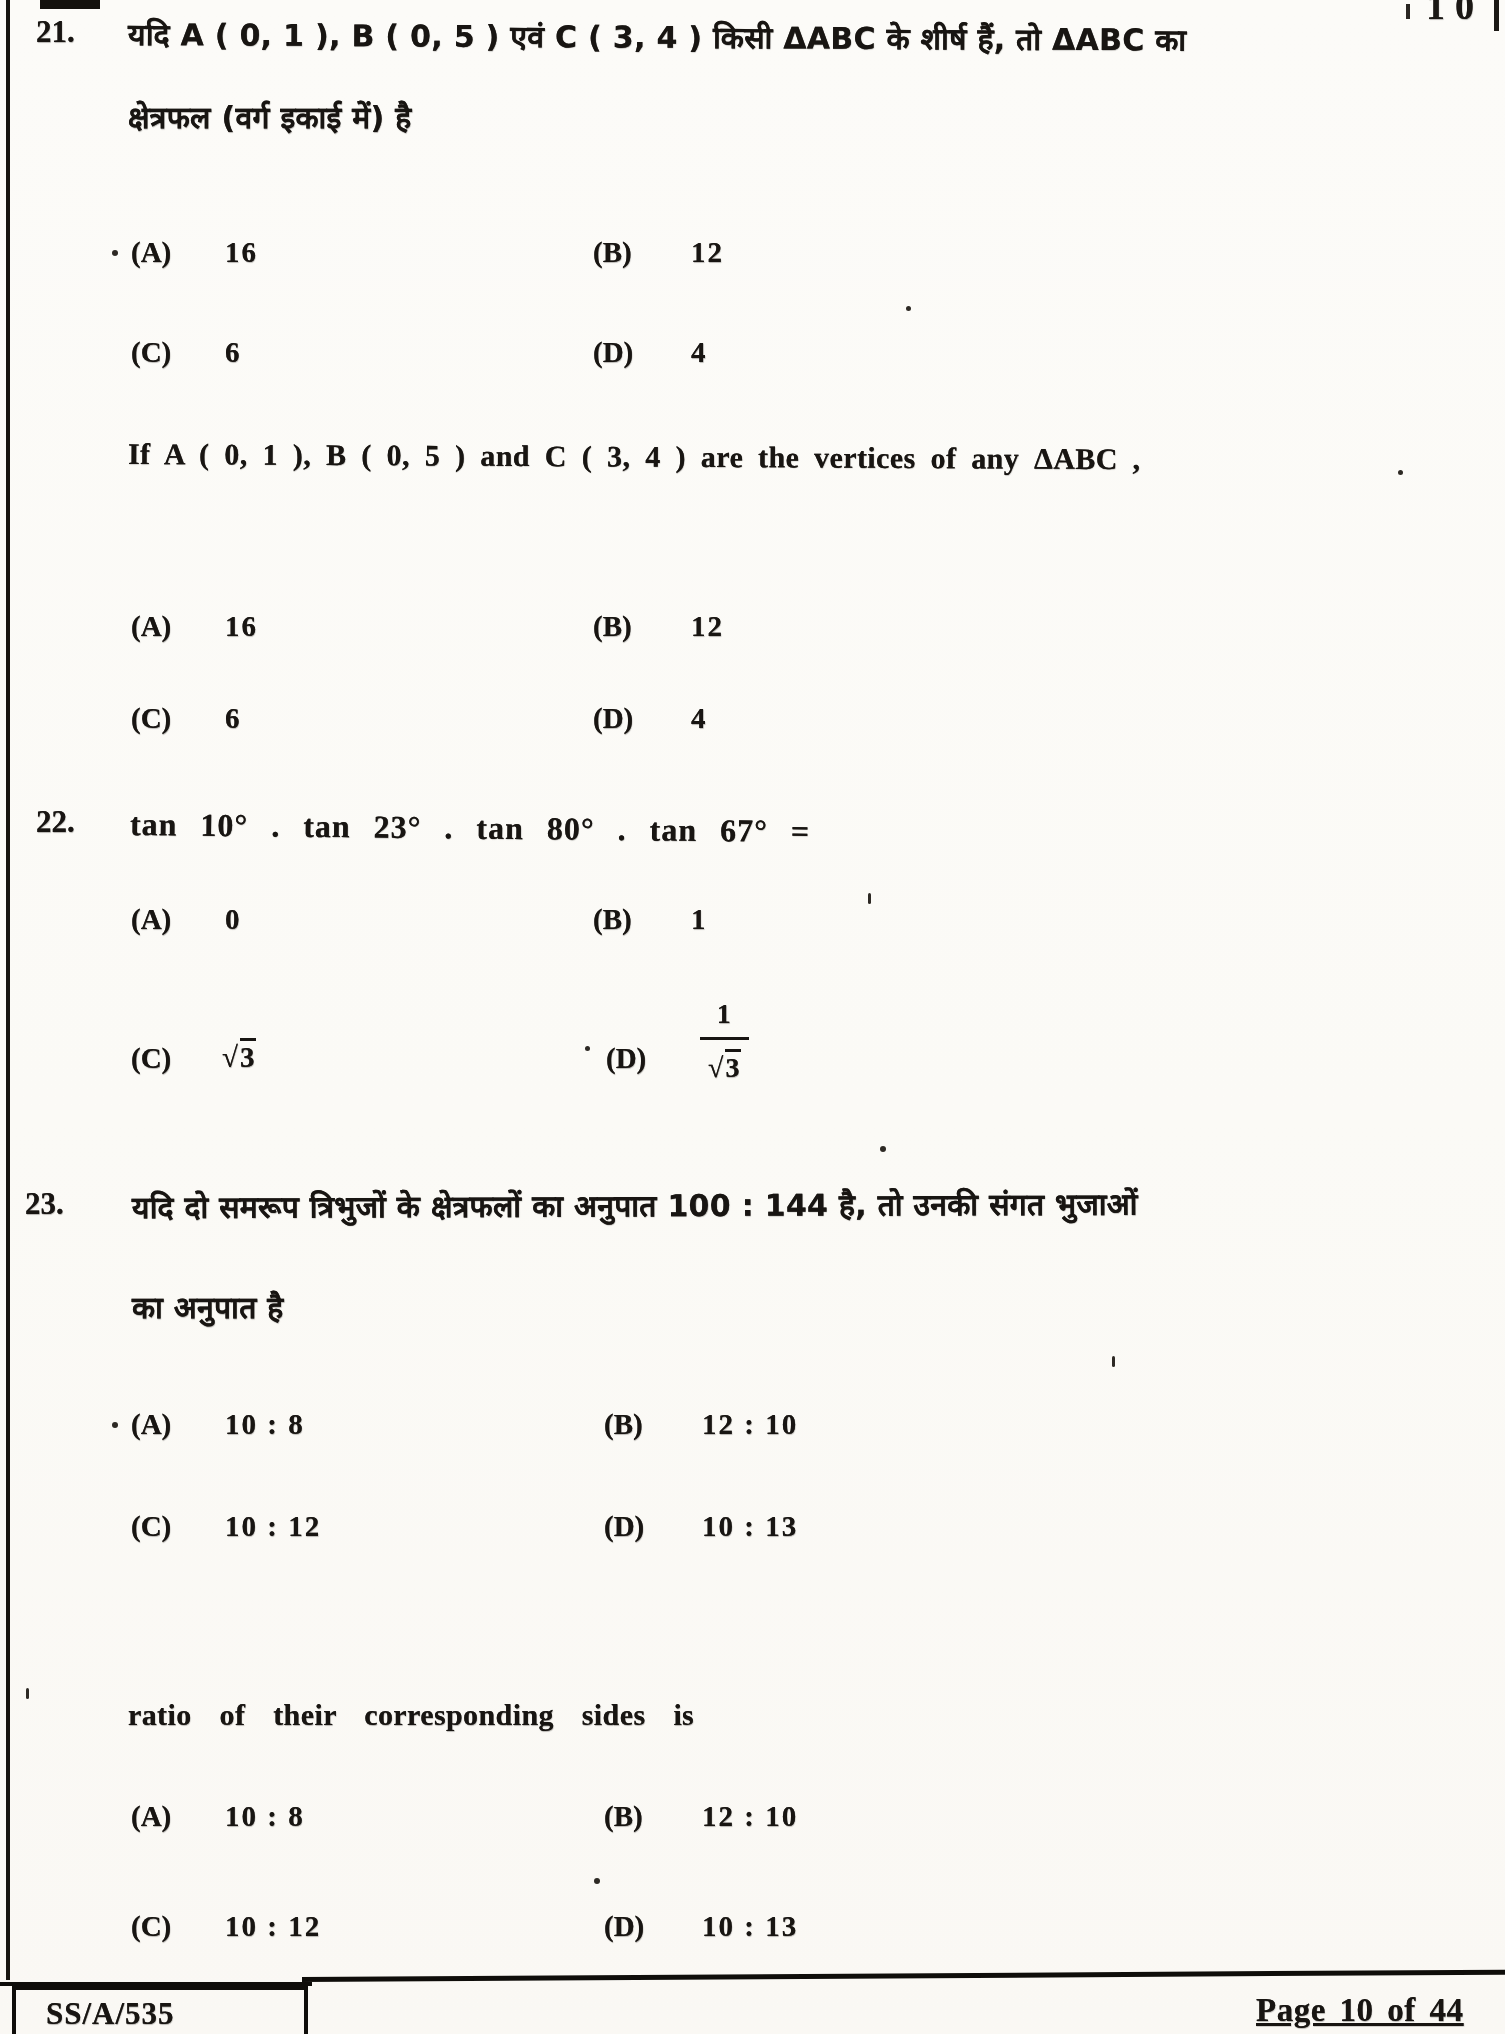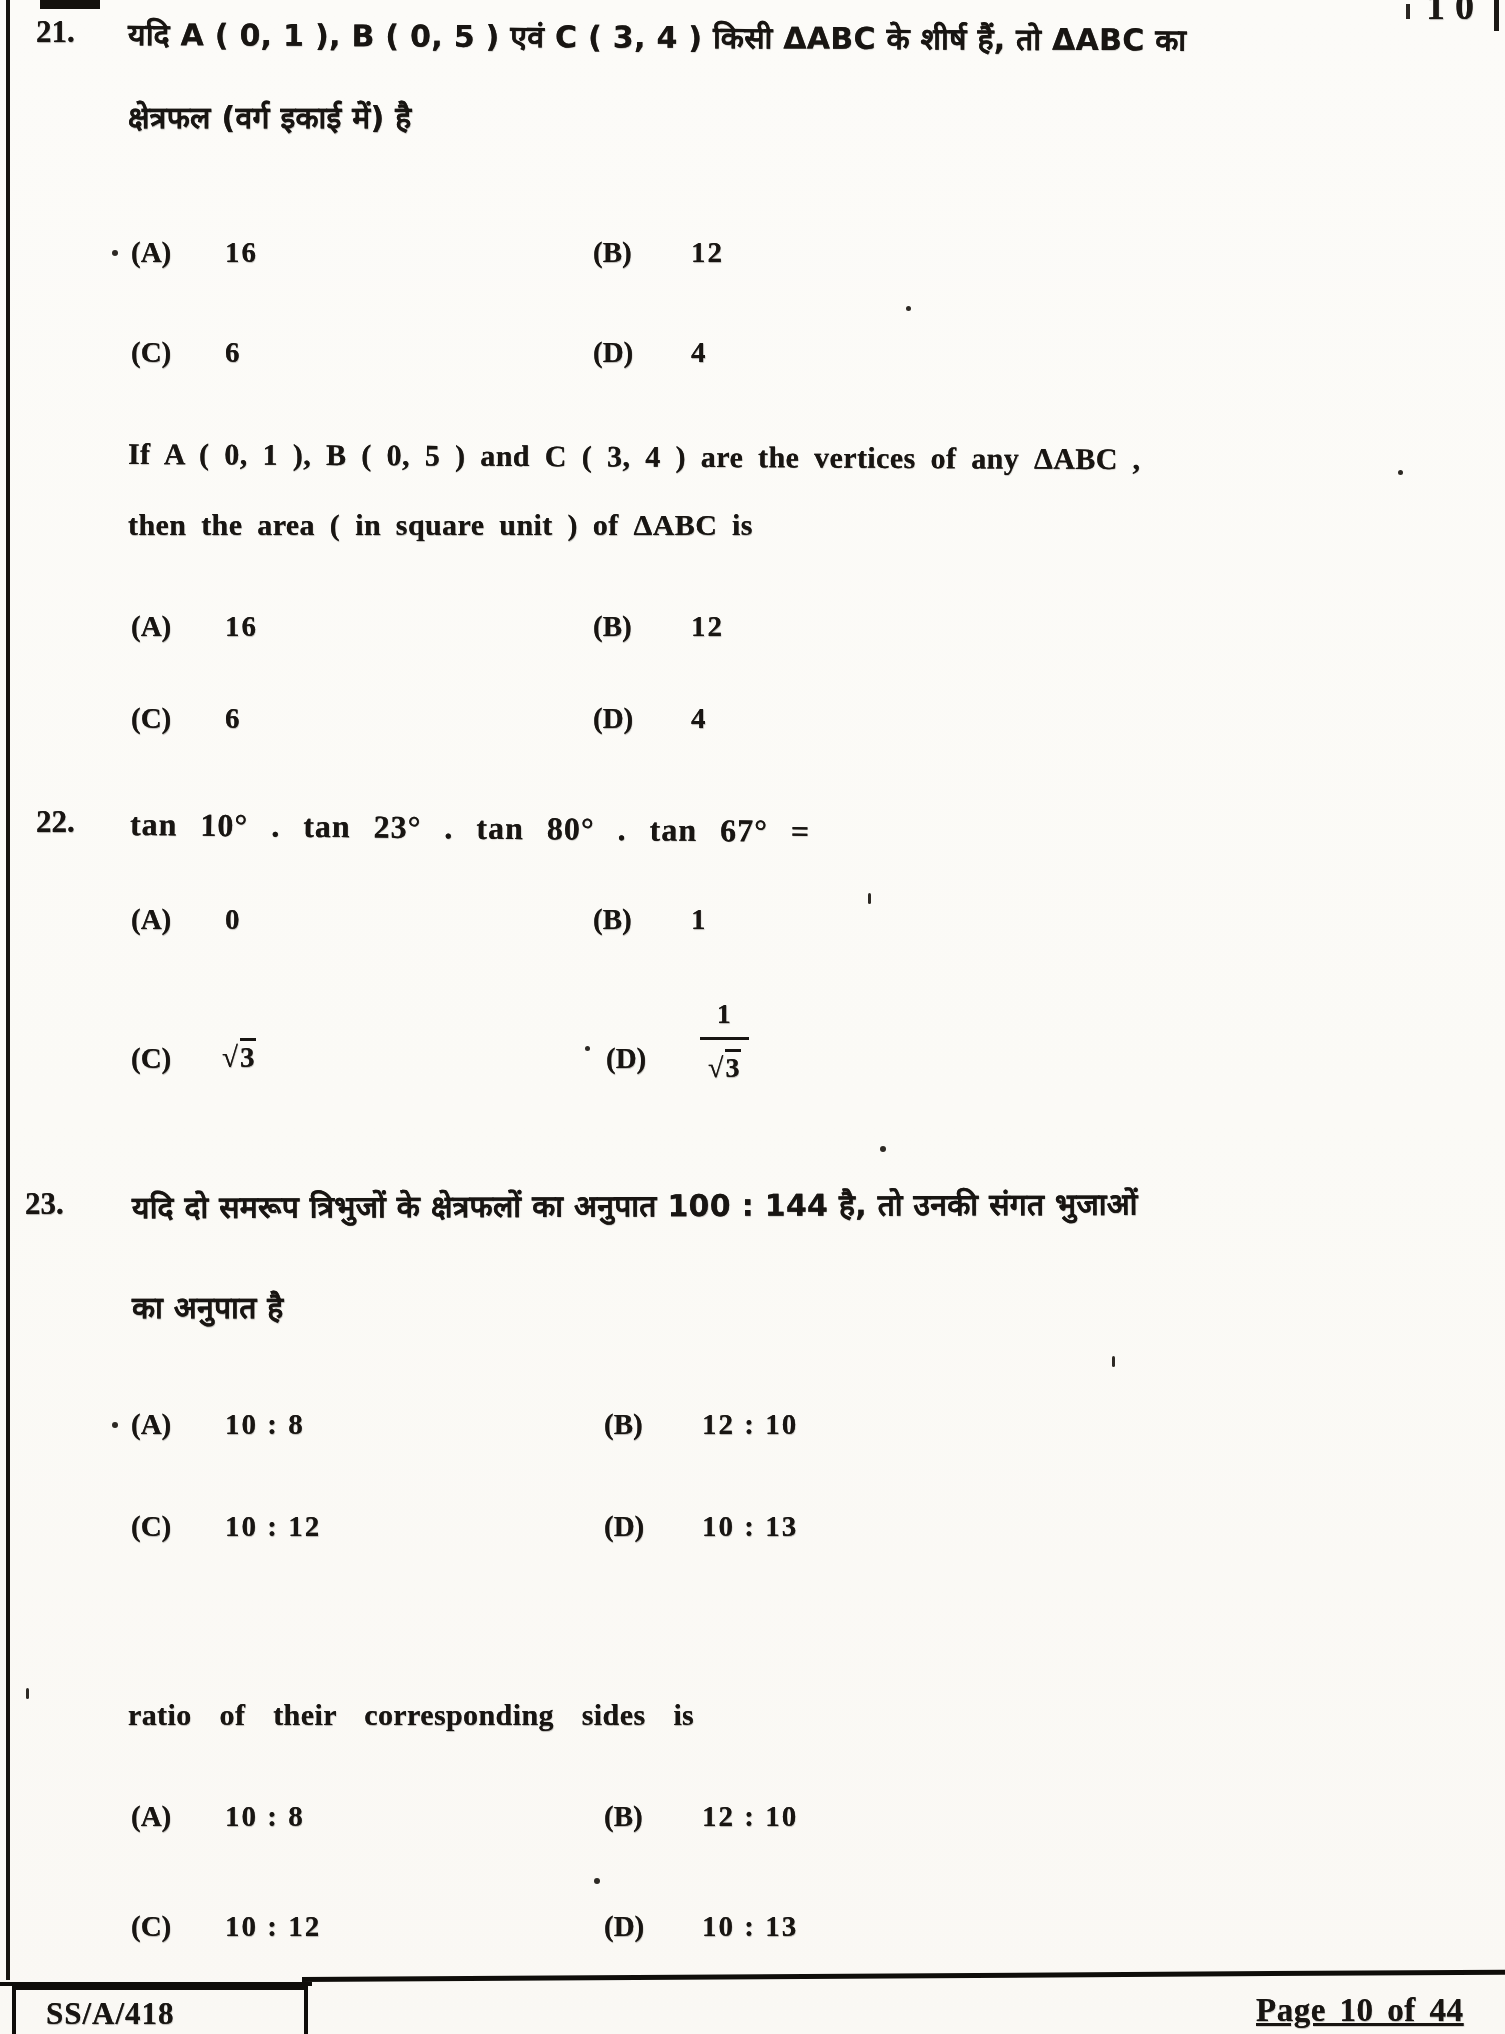--- a/index.html
+++ b/index.html
@@ -63,21 +63,20 @@
     <span class="vb">12</span>
   </div>
   <div class="abs optrow" style="top:336px">
     <span class="la">(C)</span>
     <span class="va">6</span>
     <span class="lb">(D)</span>
     <span class="vb">4</span>
   </div>
 
   <div class="abs en" style="left:128px;top:437px;transform:rotate(.3deg);transform-origin:left center">If A ( 0, 1 ), B ( 0, 5 ) and C ( 3, 4 ) are the vertices of any ΔABC ,</div>
-  <div class="abs en" style="left:128px;top:508px">then the area ( in square unit ) of ΔABC is</div>
 
   <div class="abs optrow" style="top:610px">
     <span class="la">(A)</span>
     <span class="va">16</span>
     <span class="lb">(B)</span>
     <span class="vb">12</span>
   </div>
   <div class="abs optrow" style="top:702px">
     <span class="la">(C)</span>
     <span class="va">6</span>
@@ -144,17 +143,17 @@
   <span class="speck" style="left:585px;top:1046px;width:5px;height:5px"></span>
   <span class="speck" style="left:880px;top:1146px"></span>
   <span class="tick" style="left:1112px;top:1356px"></span>
   <span class="speck" style="left:112px;top:1422px"></span>
   <span class="tick" style="left:26px;top:1688px"></span>
   <span class="speck" style="left:594px;top:1878px"></span>
 
   <div class="footer-rule"></div>
   <div class="footer-rule2"></div>
   <div class="footer-box">
-    <span class="code">SS/A/418</span>
+    <span class="code">SS/A/535</span>
   </div>
   <div class="page-label">Page 10 of 44</div>
 
 </div>
 
 </body></html>

